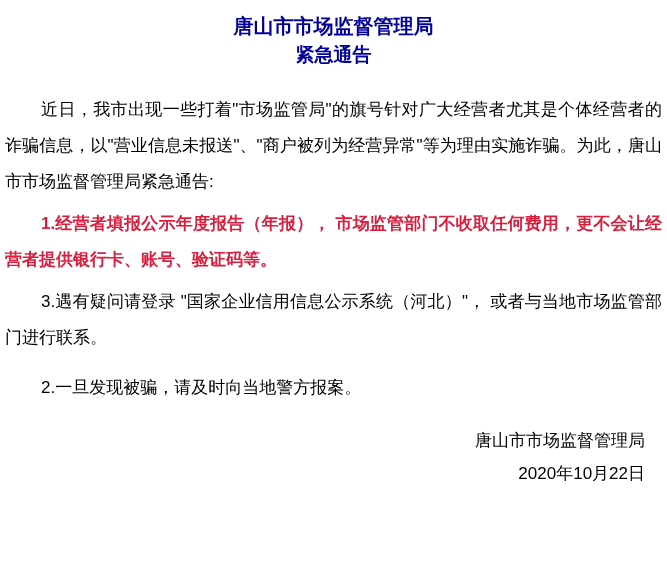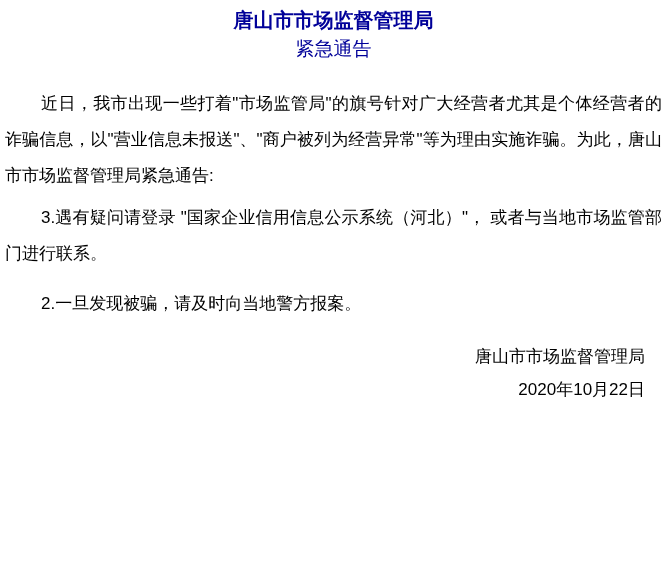--- a/index.html
+++ b/index.html
@@ -11,36 +11,36 @@
     width: 667px;
     height: 586px;
     overflow: hidden;
     font-family: "Liberation Sans", sans-serif;
     color: var(--body-color, #000000);
   }
   .doc {
     box-sizing: border-box;
     width: 667px;
     height: 480px;
-    padding: 4px 5px 0 5px;
+    padding: 10px 5px 0 5px;
     background: var(--bg-color, #ffffff);
   }
   .doc-title {
     margin: 4px 0 0 0;
     text-align: center;
     font-size: 20px;
     font-weight: bold;
     color: var(--title-color, #000099);
     line-height: 24px;
   }
   .doc-subtitle {
     margin: 6px 0 0 0;
     text-align: center;
     font-size: 19px;
-    font-weight: normal;
+    font-weight: bold;
     color: var(--title-color, #000099);
     line-height: 22px;
   }
   .para {
     margin: 6px 0 0 0;
     font-size: 17px;
     line-height: 36px;
     text-align: justify;
     text-justify: inter-character;
     text-indent: 36px;
@@ -67,20 +67,21 @@
 <body>
 
 <div class="doc">
 
   <h1 class="doc-title">唐山市市场监督管理局</h1>
 
   <h2 class="doc-subtitle">紧急通告</h2>
 
   <p class="para first">近日，我市出现一些打着"市场监管局"的旗号针对广大经营者尤其是个体经营者的诈骗信息，以"营业信息未报送"、"商户被列为经营异常"等为理由实施诈骗。为此，唐山市市场监督管理局紧急通告:</p>
 
+  <p class="para emphasis">1.经营者填报公示年度报告（年报）， 市场监管部门不收取任何费用，更不会让经营者提供银行卡、账号、验证码等。</p>
 
 
   <p class="para">3.遇有疑问请登录 "国家企业信用信息公示系统（河北）"， 或者与当地市场监管部门进行联系。</p>
 
   <p class="para spaced">2.一旦发现被骗，请及时向当地警方报案。</p>
 
   <div class="signature">
     <div>唐山市市场监督管理局</div>
     <div>2020年10月22日</div>
   </div>

